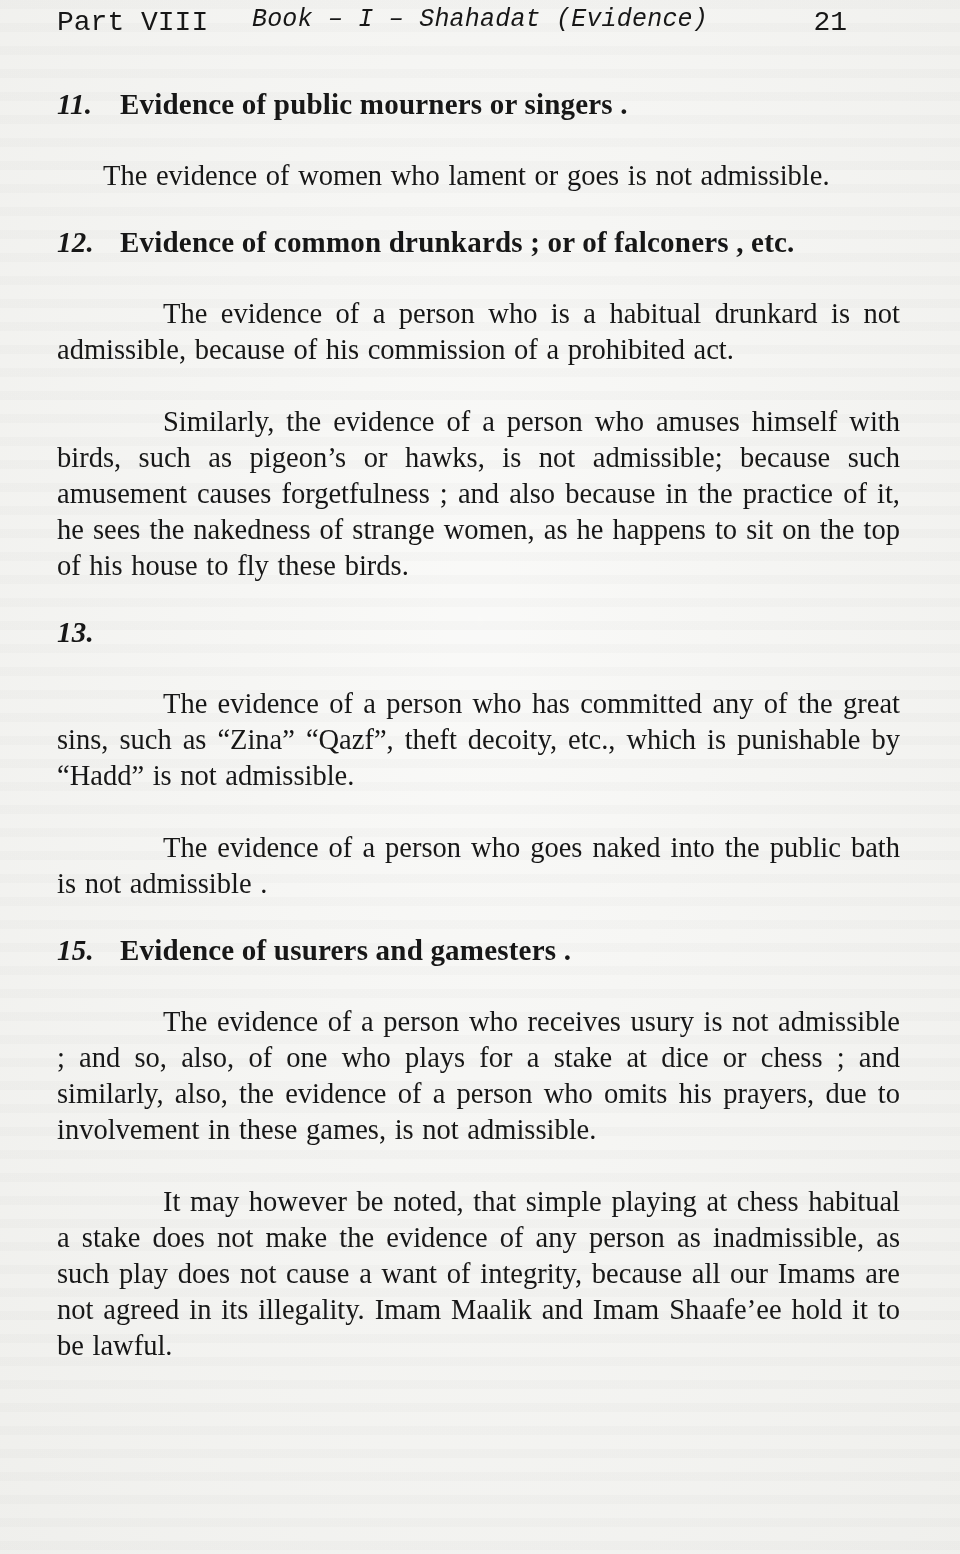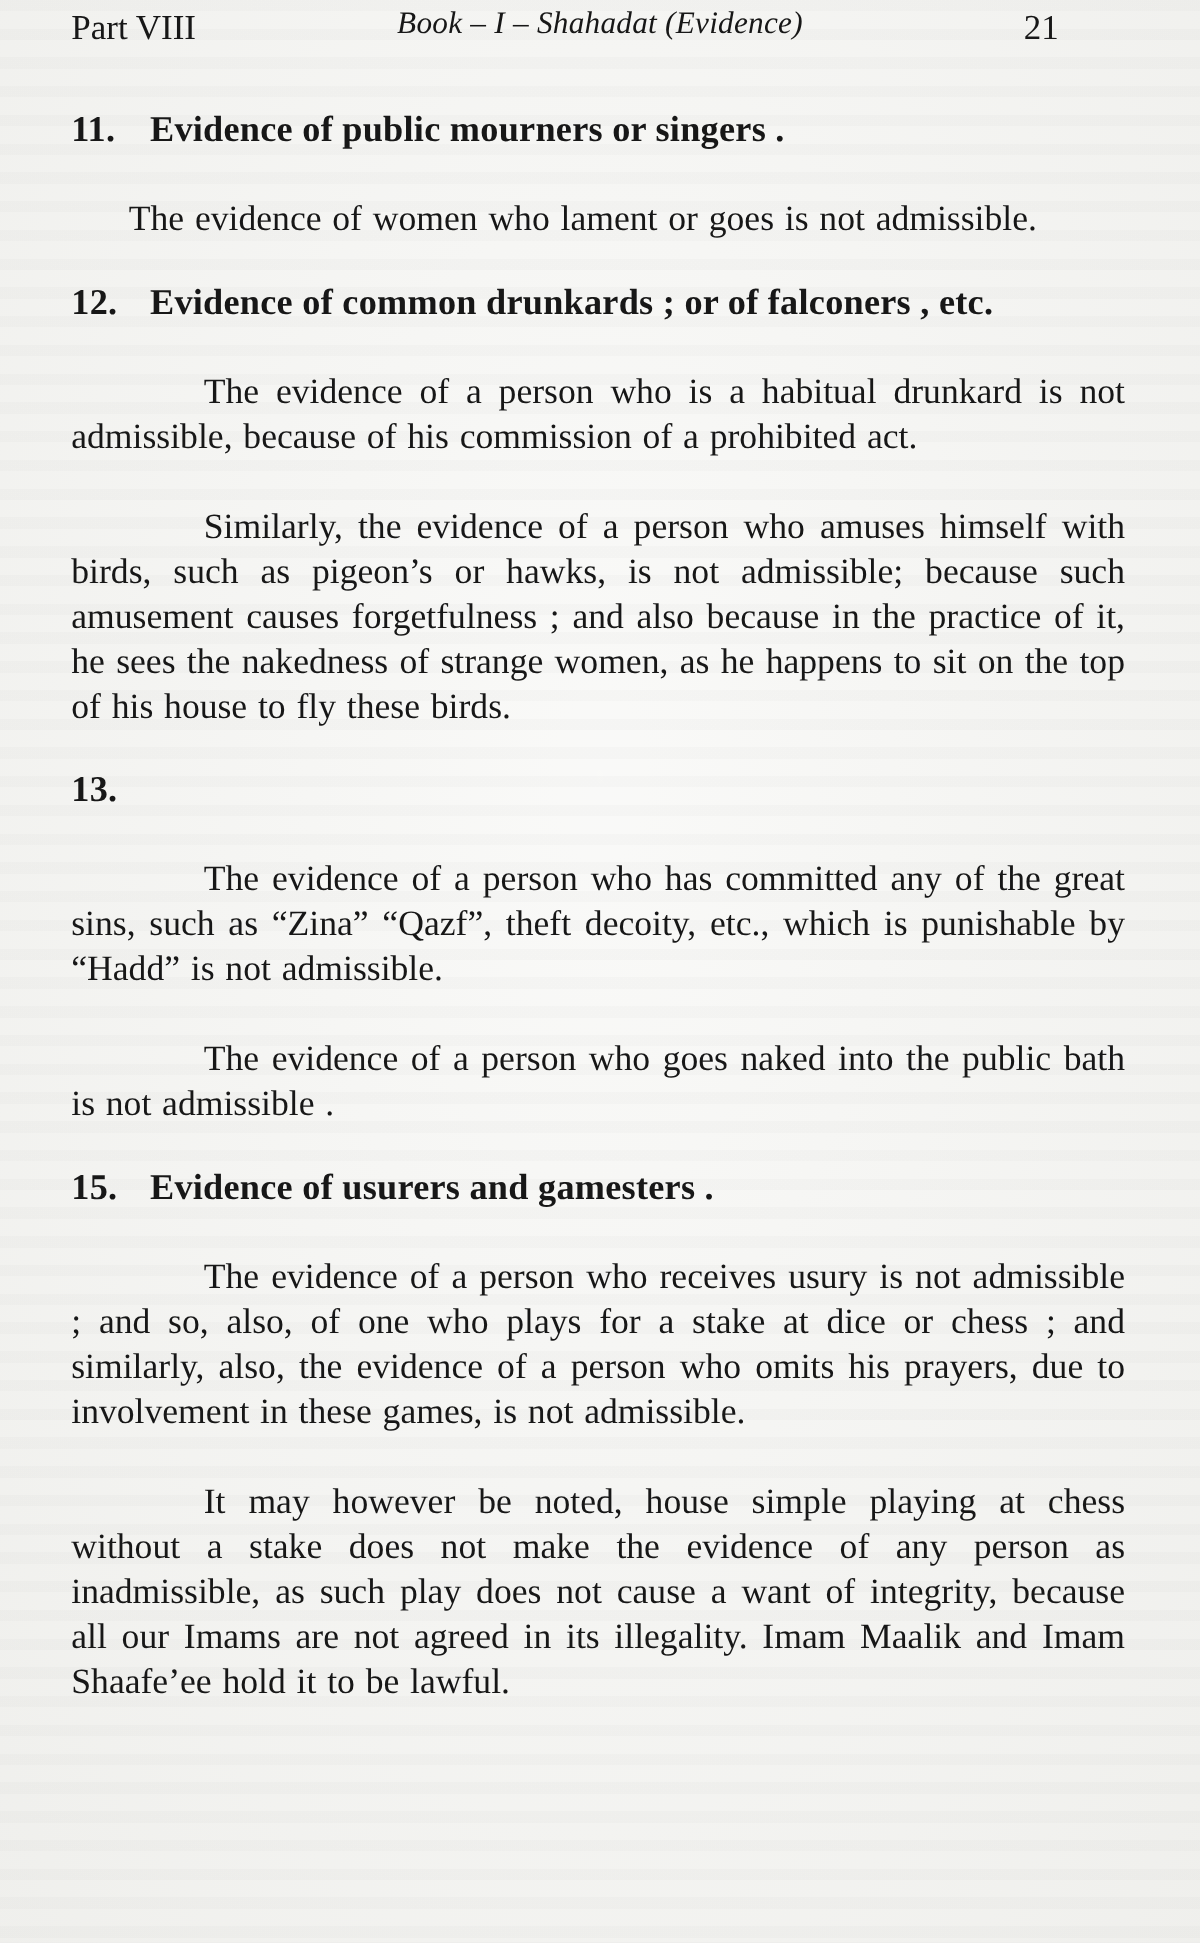--- a/index.html
+++ b/index.html
@@ -25,20 +25,21 @@
     inset: 0;
     pointer-events: none;
     background:
       repeating-linear-gradient(180deg, rgba(0,0,0,0.016) 0 9px, rgba(0,0,0,0) 9px 23px),
       radial-gradient(ellipse at 50% 40%, rgba(255,255,255,0.5) 0%, rgba(0,0,0,0.02) 100%);
   }
   .header {
     position: relative;
     height: 42px;
     font-size: 28px;
+    font-family: Liberation Mono, monospace;
   }
   .header .h-left {
     position: absolute;
     left: 57px;
     top: 7px;
   }
   .header .h-center {
     position: absolute;
     left: 0;
     right: 0;
@@ -64,20 +65,21 @@
     line-height: 36px;
     font-weight: bold;
     letter-spacing: 0.2px;
   }
   h2.sec-heading.first {
     margin-top: 44px;
   }
   h2.sec-heading .num {
     flex: none;
     width: 63px;
+    font-style: italic;
   }
   p.body-para {
     margin: 36px 0 0 0;
     font-size: 28.5px;
     line-height: 36px;
     text-align: justify;
     word-spacing: 1.5px;
   }
   p.indent-sm { text-indent: 46px; }
   p.indent-lg { text-indent: 106px; }
@@ -113,16 +115,16 @@
     </h2>
     <p class="body-para indent-lg">The evidence of a person who has committed any of the great sins, such as “Zina” “Qazf”, theft decoity, etc., which is punishable by “Hadd” is not admissible.</p>
 
     <p class="body-para indent-lg">The evidence of a person who goes naked into the public bath is not admissible .</p>
 
     <h2 class="sec-heading">
       <span class="num">15.</span>
       <span>Evidence of usurers and gamesters .</span>
     </h2>
     <p class="body-para indent-lg">The evidence of a person who receives usury is not admissible ; and so, also, of one who plays for a stake at dice or chess ; and similarly, also, the evidence of a person who omits his prayers, due to involvement in these games, is not admissible.</p>
-    <p class="body-para indent-lg">It may however be noted, house simple playing at chess without a stake does not make the evidence of any person as inadmissible, as such play does not cause a want of integrity, because all our Imams are not agreed in its illegality. Imam Maalik and Imam Shaafe’ee hold it to be lawful.</p>
+    <p class="body-para indent-lg">It may however be noted, that simple playing at chess habitual a stake does not make the evidence of any person as inadmissible, as such play does not cause a want of integrity, because all our Imams are not agreed in its illegality. Imam Maalik and Imam Shaafe’ee hold it to be lawful.</p>
 
   </div>
 </div>
 
 </body></html>

